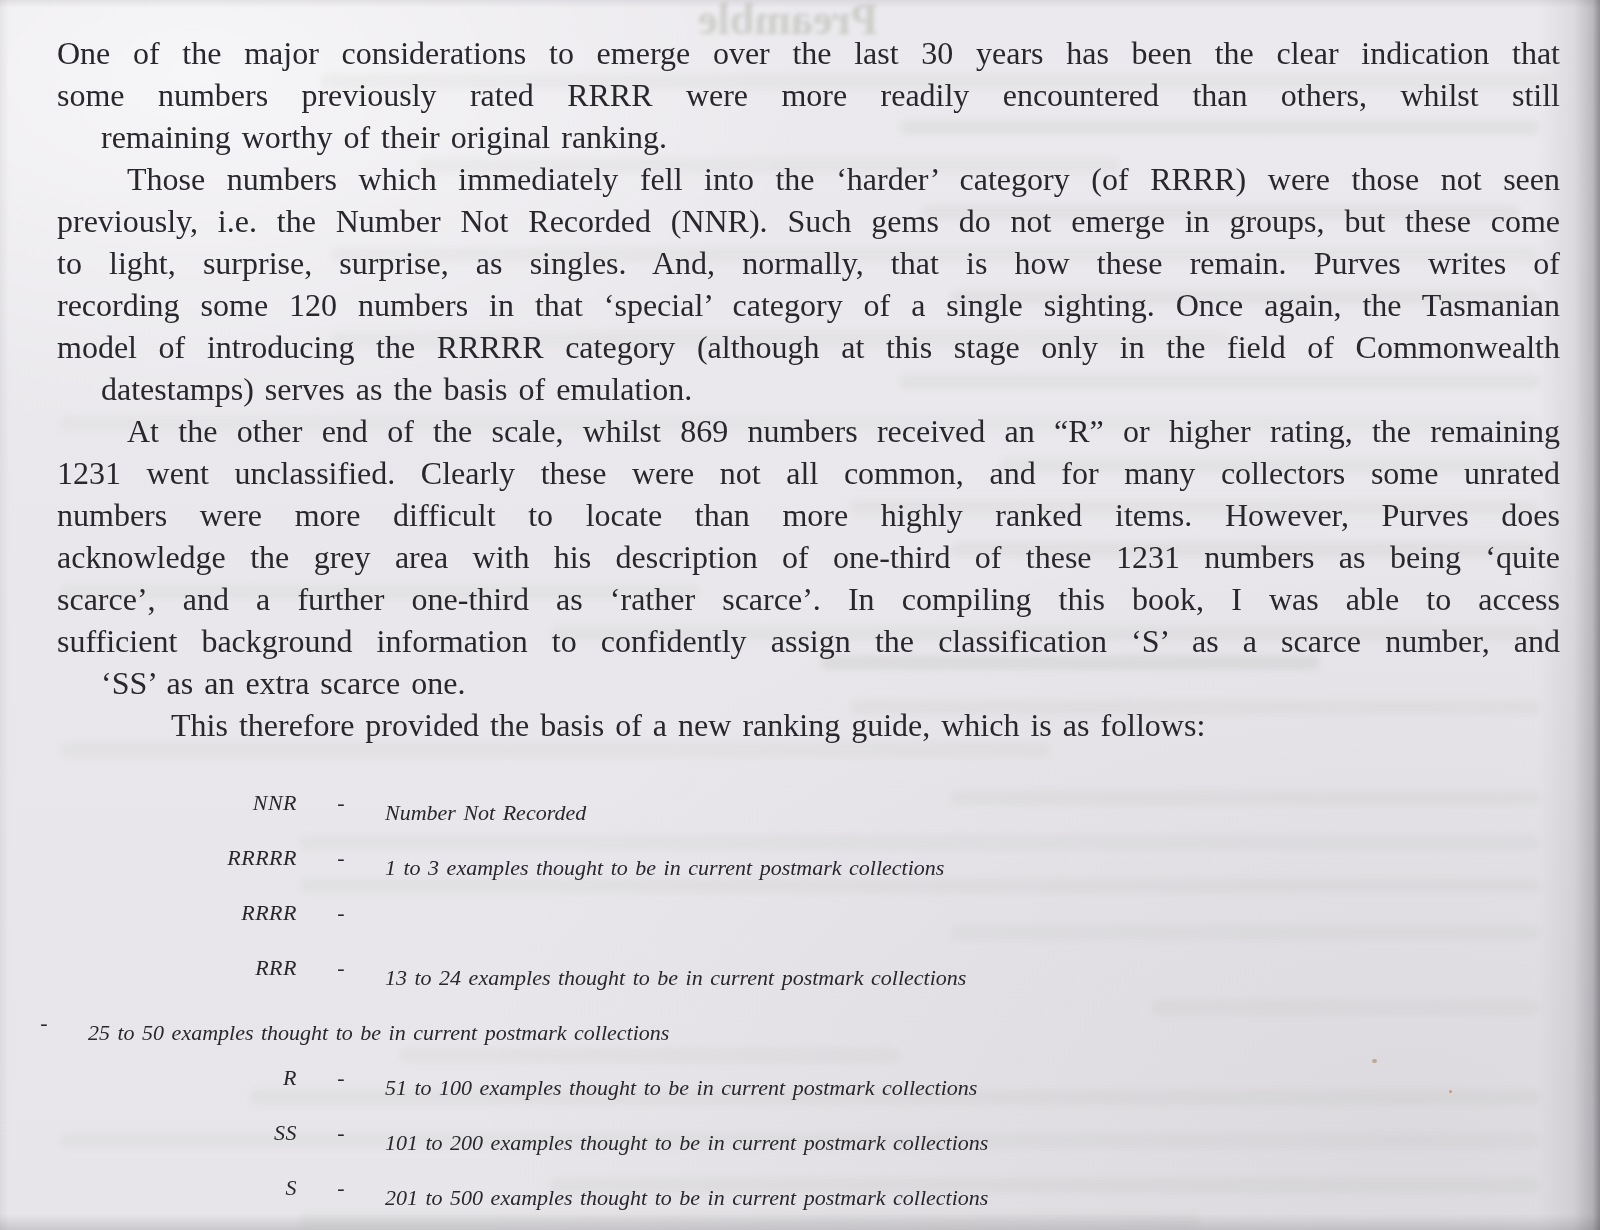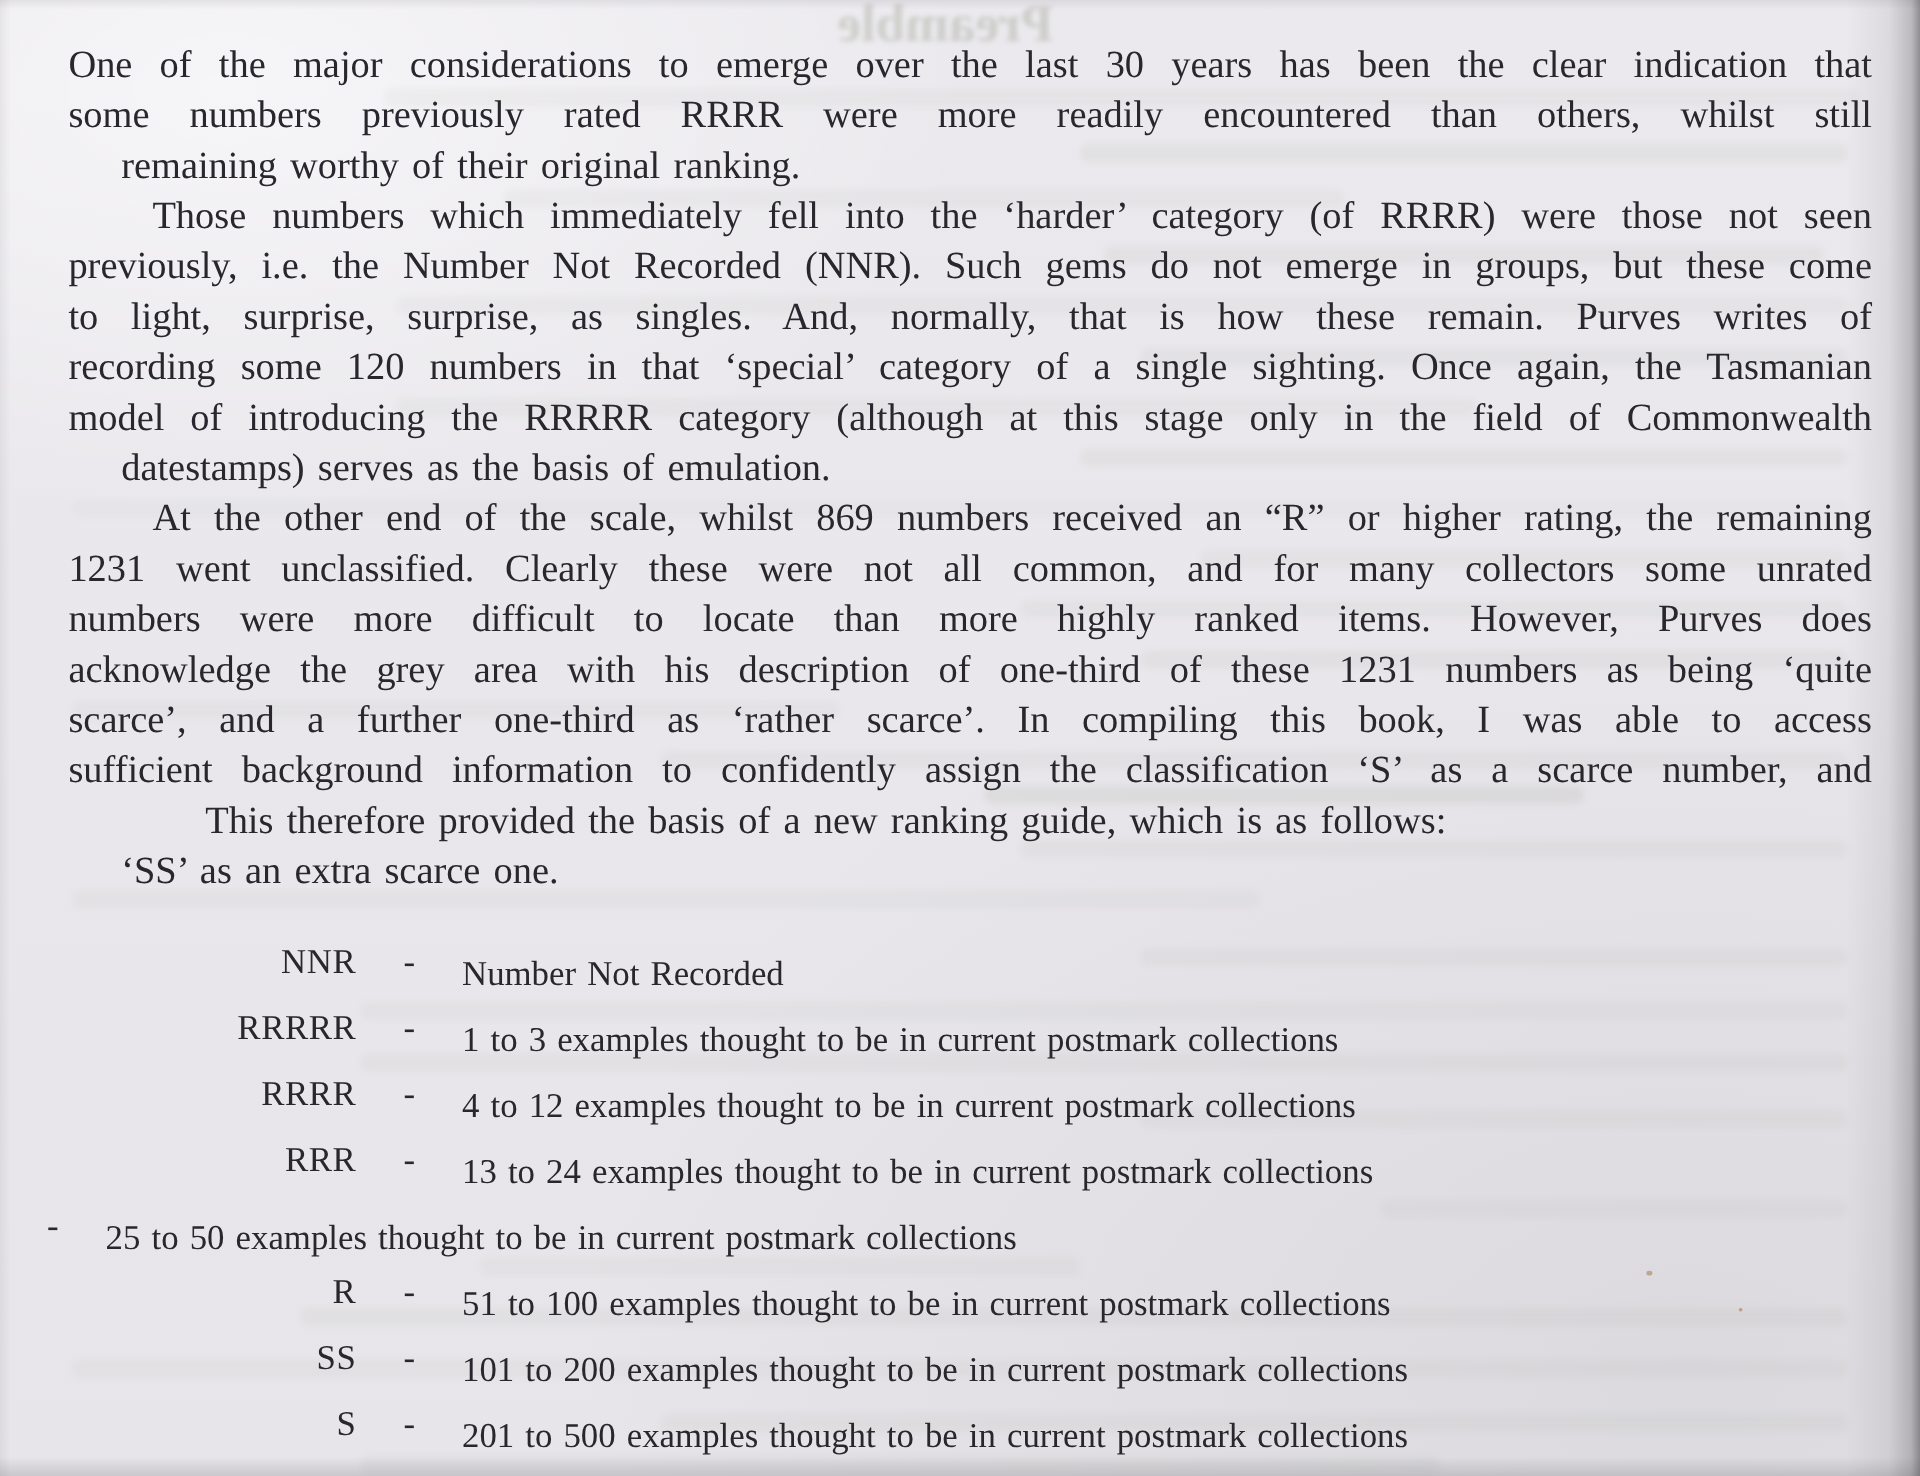--- a/index.html
+++ b/index.html
@@ -39,21 +39,21 @@
     font-size: 32px; line-height: 42px;
     text-align: justify; text-align-last: justify;
     word-spacing: 1.5px;
     white-space: normal;
   }
   .line.indent { text-indent: 70px; }
   .line.last { text-align-last: left; word-spacing: 3px; margin-left: 44px; }
 
   
   .ranking-list { position: absolute; left: 0; right: 40px; top: 775px; filter: blur(0.25px); }
-  .rank-row { height: 55px; display: flex; align-items: center; font-size: 29px; }
+  .rank-row { height: 55px; display: flex; align-items: center; font-size: 22px; font-style: italic; }
   .rank-code { width: 297px; text-align: right; letter-spacing: 0.5px; }
   .rank-dash { width: 88px; text-align: center; }
   .rank-desc { flex: 1; word-spacing: 2px; margin-top: 20px; }
 
   
   .edge-right {
     position: absolute; top: 0; bottom: 0; right: 0; width: 62px;
     background: linear-gradient(to right, rgba(90,88,94,0) 0%, rgba(90,88,94,0.10) 58%, rgba(66,64,70,0.28) 88%, rgba(52,50,56,0.50) 100%);
     pointer-events: none;
   }
@@ -123,40 +123,39 @@
     <div class="line">recording some 120 numbers in that ‘special’ category of a single sighting. Once again, the Tasmanian</div>
     <div class="line">model of introducing the RRRRR category (although at this stage only in the field of Commonwealth</div>
     <div class="line last">datestamps) serves as the basis of emulation.</div>
 
     <div class="line indent">At the other end of the scale, whilst 869 numbers received an “R” or higher rating, the remaining</div>
     <div class="line">1231 went unclassified. Clearly these were not all common, and for many collectors some unrated</div>
     <div class="line">numbers were more difficult to locate than more highly ranked items. However, Purves does</div>
     <div class="line">acknowledge the grey area with his description of one-third of these 1231 numbers as being ‘quite</div>
     <div class="line">scarce’, and a further one-third as ‘rather scarce’. In compiling this book, I was able to access</div>
     <div class="line">sufficient background information to confidently assign the classification ‘S’ as a scarce number, and</div>
+    <div class="line last">‘SS’ as an extra scarce one.</div>
+
     <div class="line indent last">This therefore provided the basis of a new ranking guide, which is as follows:</div>
-
-    <div class="line last">‘SS’ as an extra scarce one.</div>
   </div>
 
   <div class="ranking-list">
     <div class="rank-row">
       <span class="rank-code">NNR</span>
       <span class="rank-dash">-</span>
       <span class="rank-desc">Number Not Recorded</span>
     </div>
     <div class="rank-row">
       <span class="rank-code">RRRRR</span>
       <span class="rank-dash">-</span>
       <span class="rank-desc">1 to 3 examples thought to be in current postmark collections</span>
     </div>
     <div class="rank-row">
       <span class="rank-code">RRRR</span>
       <span class="rank-dash">-</span>
-      <span class="rank-desc">4 to 12 examples thought to be in current postmark collections</span>
     </div>
     <div class="rank-row">
       <span class="rank-code">RRR</span>
       <span class="rank-dash">-</span>
       <span class="rank-desc">13 to 24 examples thought to be in current postmark collections</span>
     </div>
     <div class="rank-row">
       <span class="rank-dash">-</span>
       <span class="rank-desc">25 to 50 examples thought to be in current postmark collections</span>
     </div>

